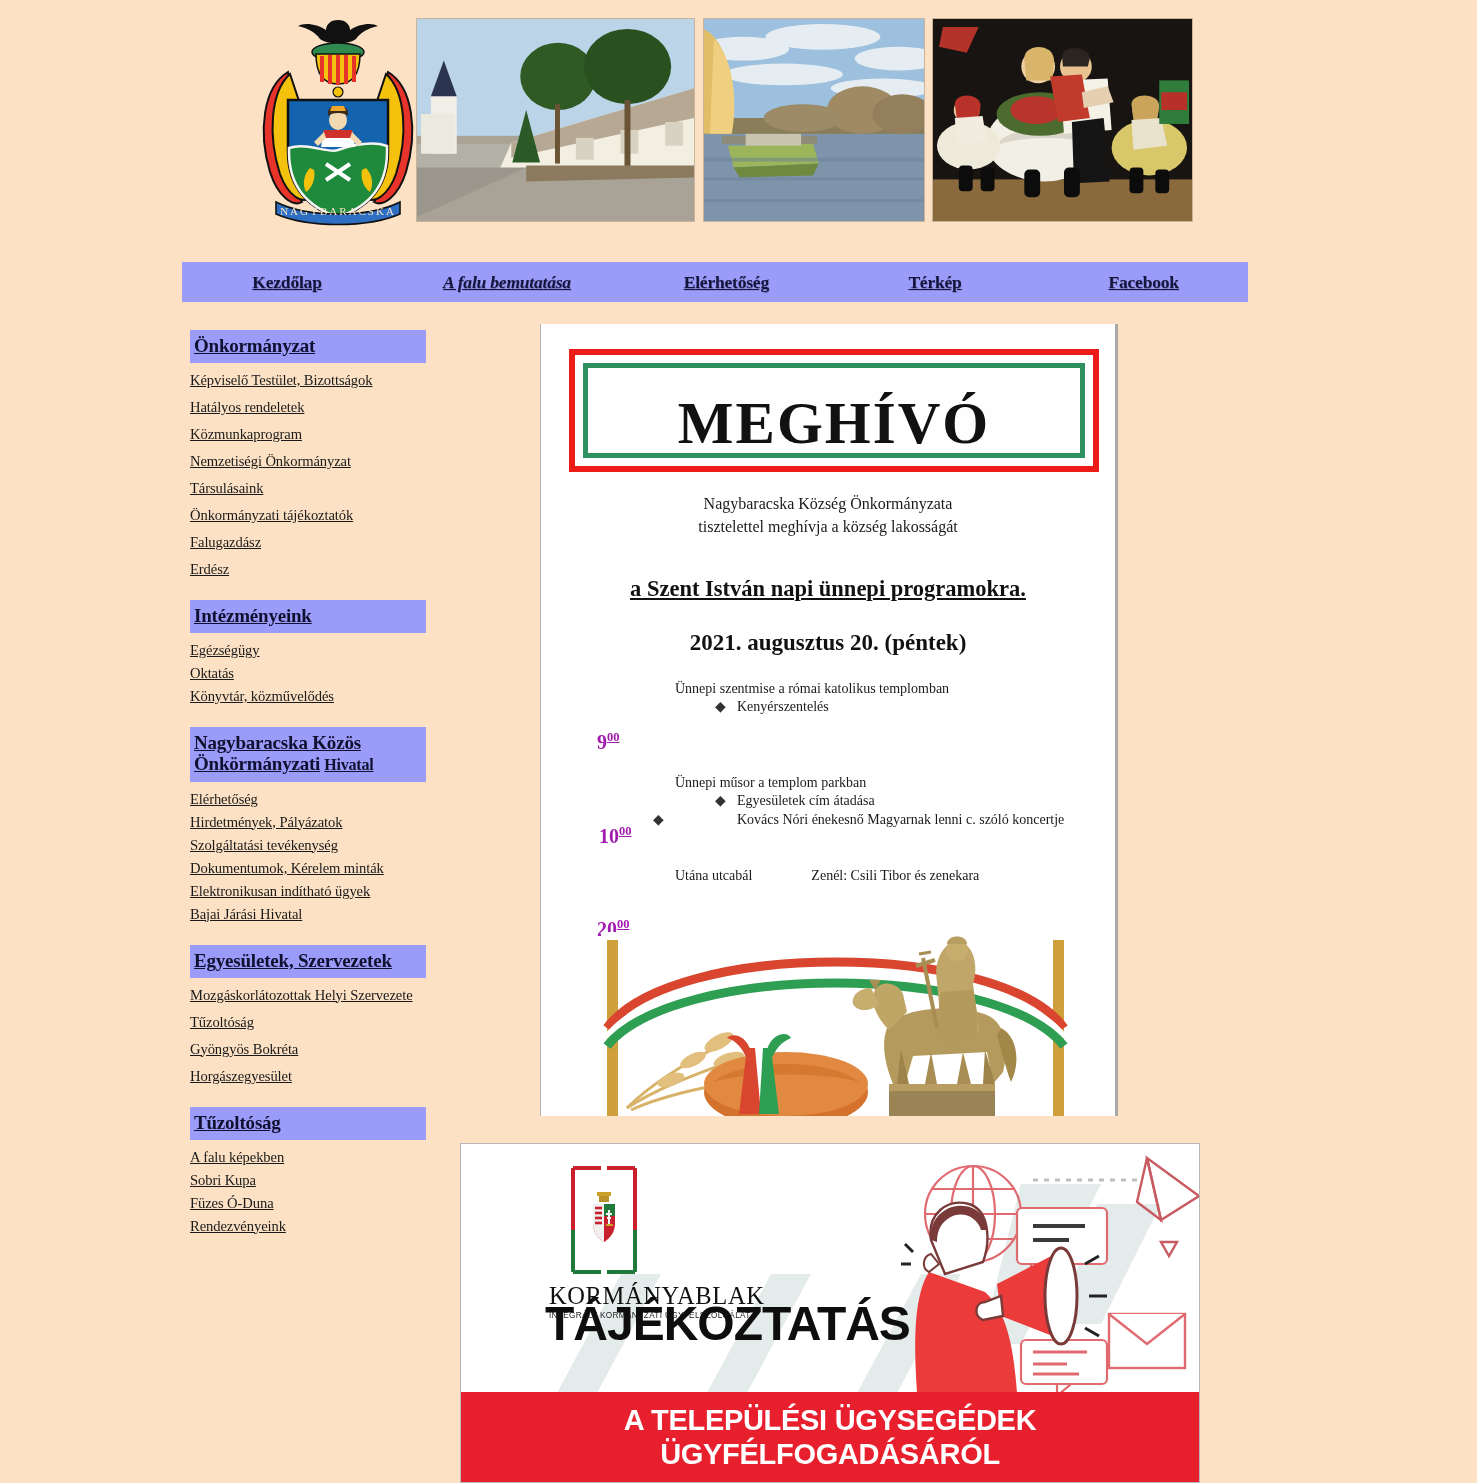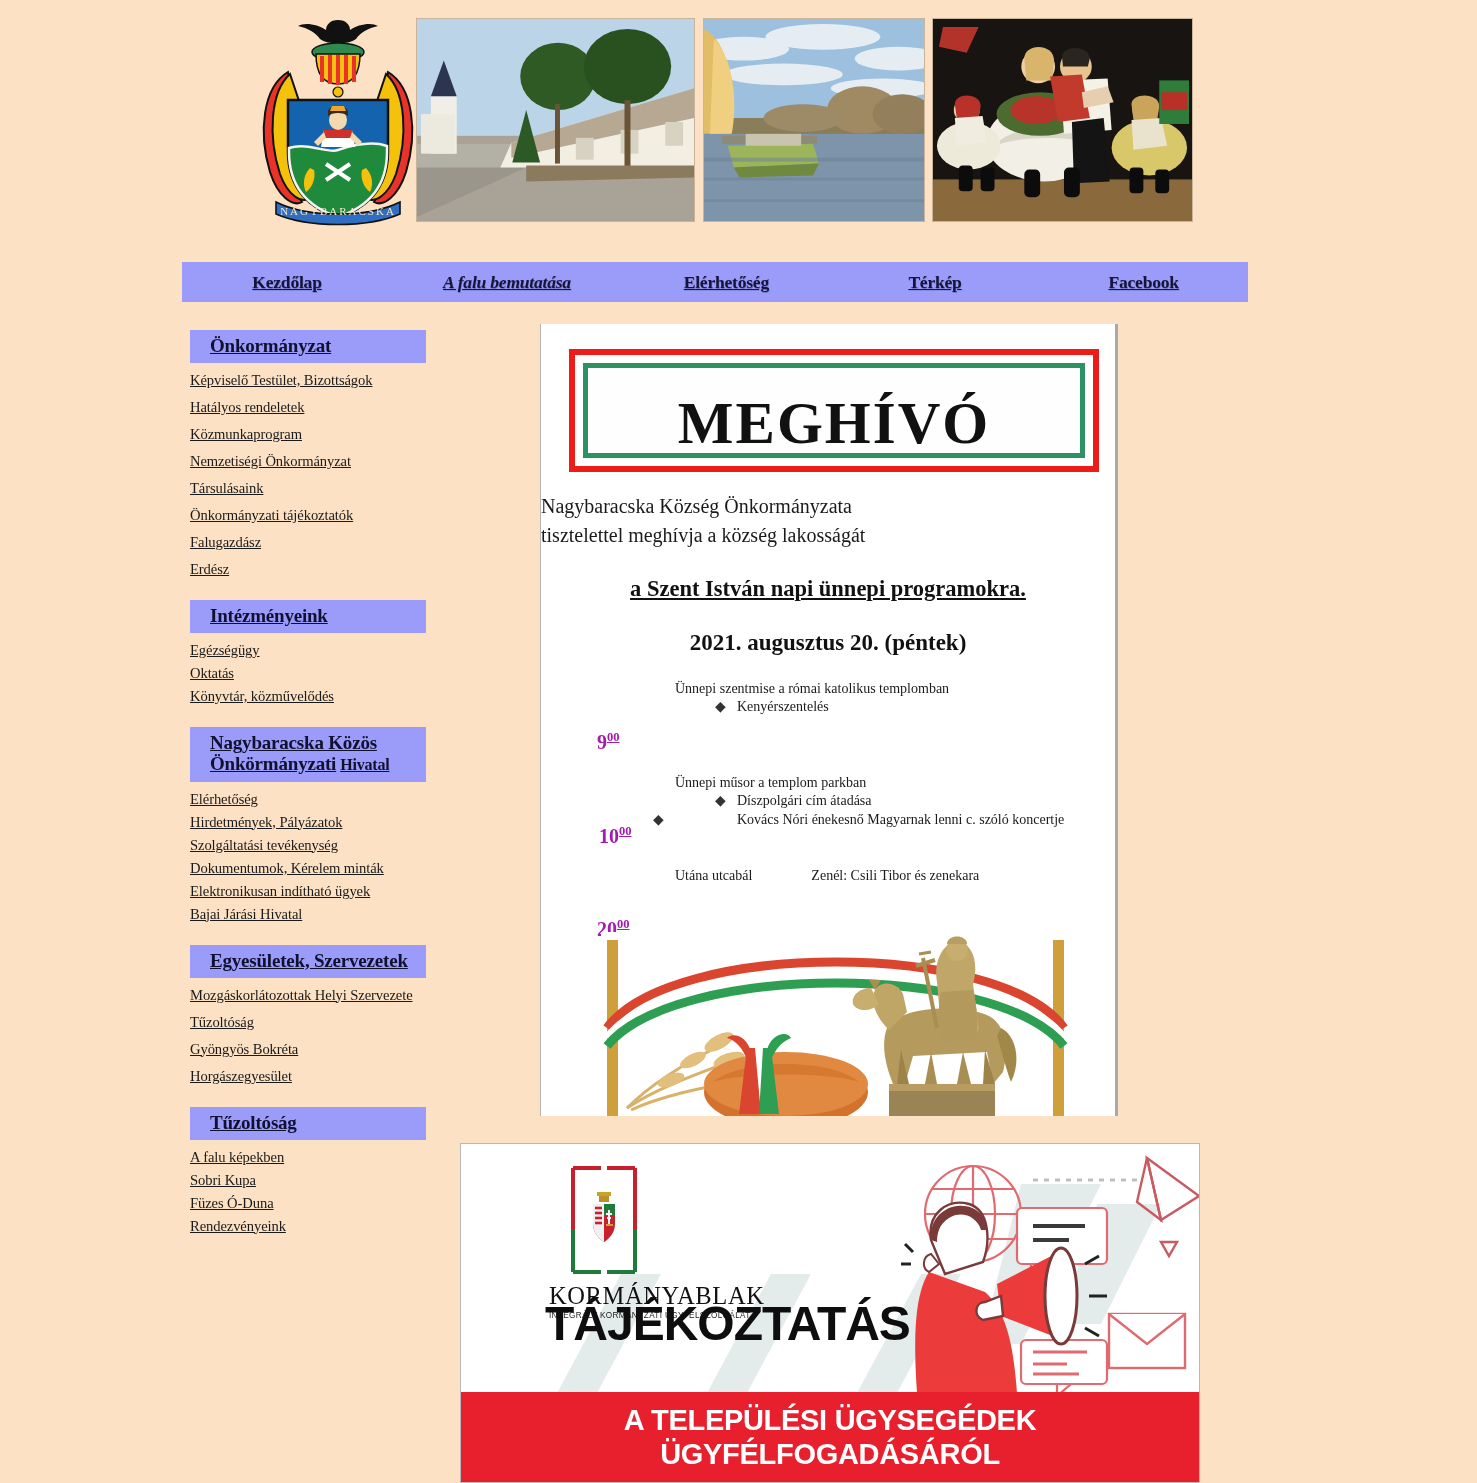--- a/index.html
+++ b/index.html
@@ -65,21 +65,21 @@
   .nav-item:nth-child(2){ flex: 0 0 230px; font-style: italic; }
 
   
   .sidebar {
     position: absolute;
     left: 190px; top: 330px;
     width: 238px;
   }
   .sec-head {
     background: #9b9bfa;
-    padding: 5px 4px 6px 20px;
+    padding: 5px 4px 6px 4px;
     margin-bottom: 9px;
     width: 236px;
   }
   .sec-head .t {
     font-weight: bold;
     font-size: 19px;
     color: #101030;
     text-decoration: underline;
     letter-spacing: -0.2px;
     display: inline;
@@ -128,21 +128,22 @@
     font-size: 59px;
     letter-spacing: 2px;
     color: #111;
     line-height: 1;
     margin-top: -4px;
   }
 
   .lead {
     position: absolute;
     left: 0; top: 168px; width: 100%;
-    font-size: 20px;
+    text-align: center;
+    font-size: 16px;
     line-height: 1.45;
     color: #1a1a1a;
   }
   .headline {
     position: absolute;
     left: 0; top: 252px; width: 100%;
     text-align: center;
     font-weight: bold;
     font-size: 22.5px;
     text-decoration: underline;
@@ -478,21 +479,21 @@
             <div class="sub"><span class="b">◆</span><span>Kenyérszentelés</span></div>
           </div>
         </div>
 
         <div class="row t10">
           <div class="time">
             <span>10</span><sup>00</sup>
           </div>
           <div class="desc">
             <div>Ünnepi műsor a templom parkban</div>
-            <div class="sub"><span class="b">◆</span><span>Díszpolgári cím átadása</span></div>
+            <div class="sub"><span class="b">◆</span><span>Egyesületek cím átadása</span></div>
             <div class="sub sub-line"><span class="b">◆</span><span>Kovács Nóri énekesnő Magyarnak lenni c. szóló koncertje</span></div>
           </div>
         </div>
 
         <div class="row t20">
           <div class="time">
             <span>20</span><sup>00</sup>
           </div>
           <div class="desc">
             <div>

